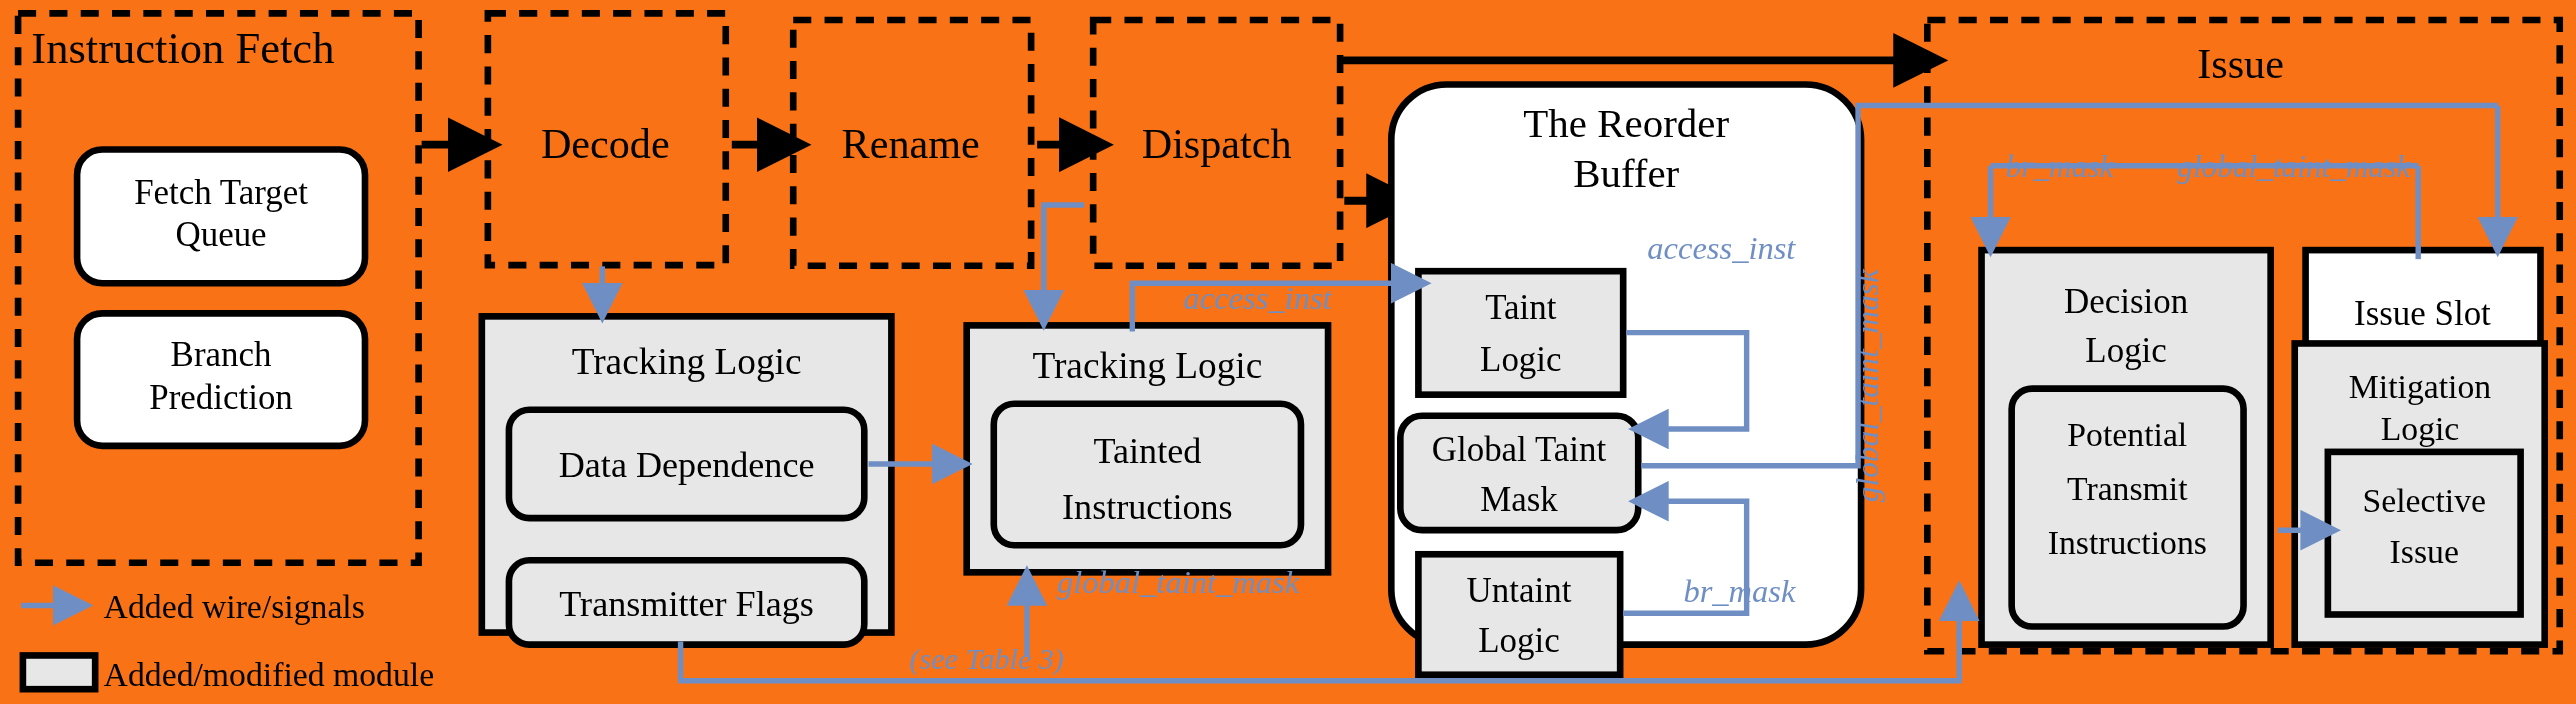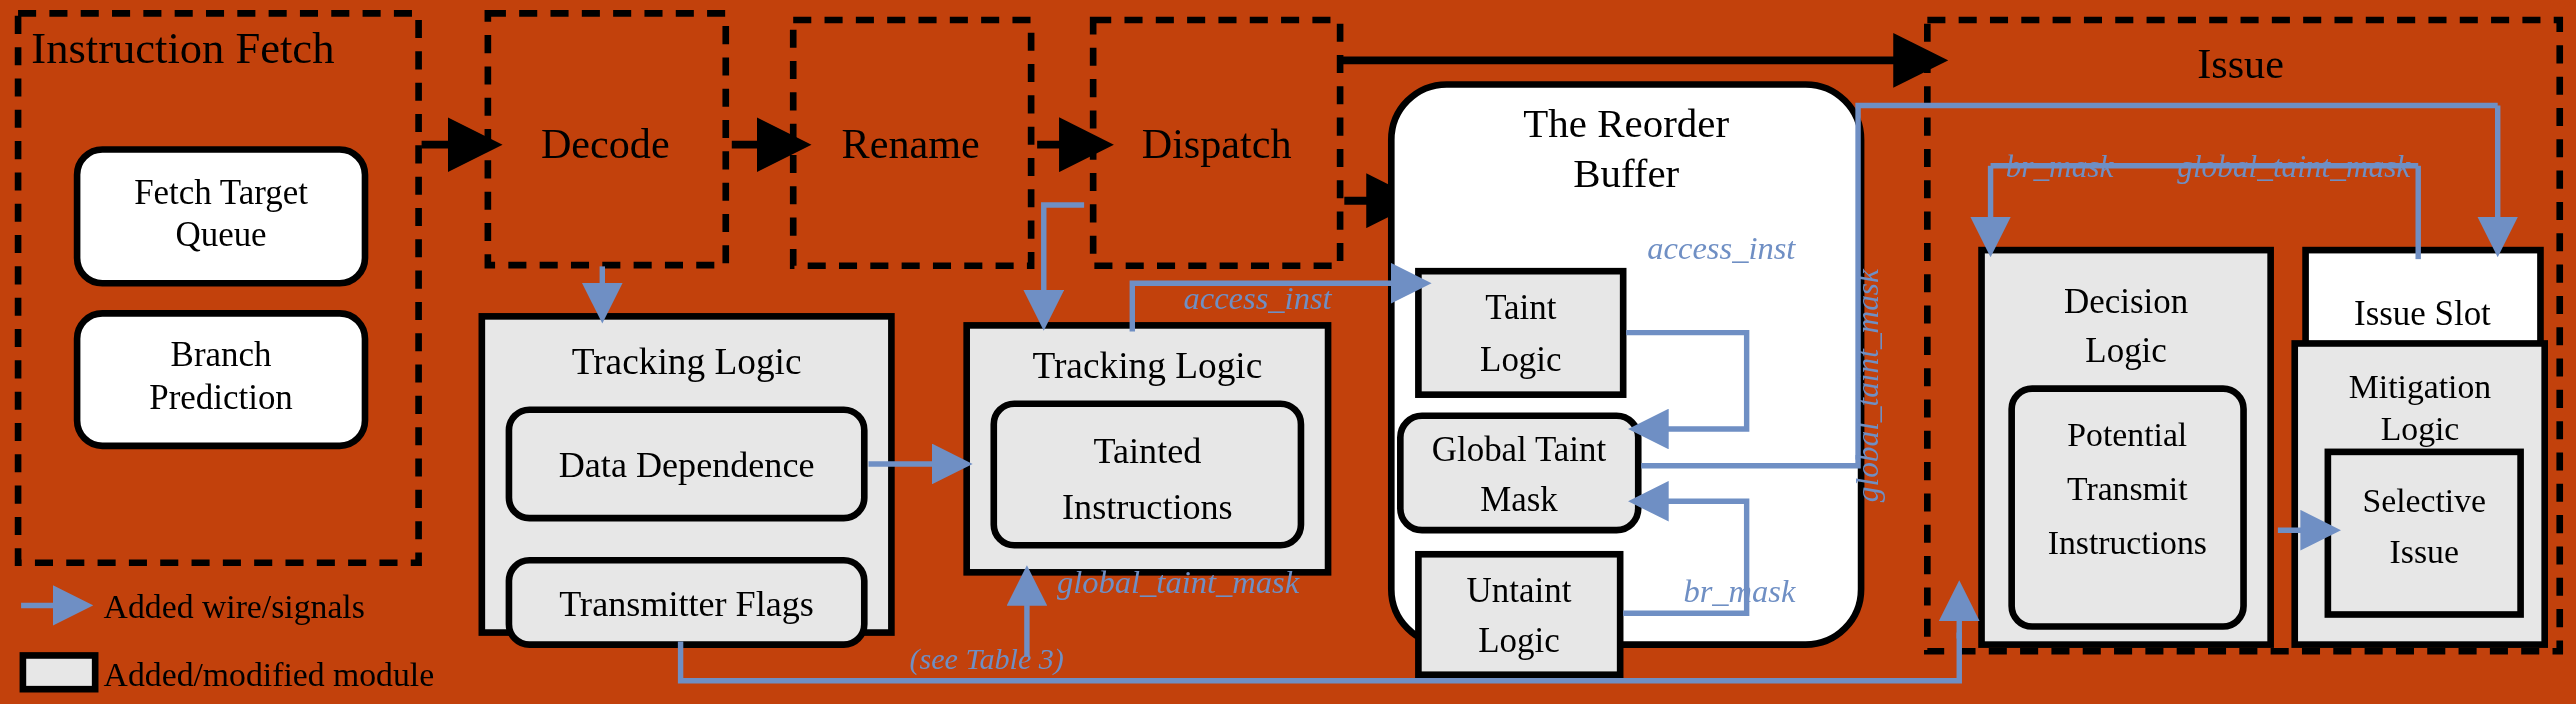--- a/index.html
+++ b/index.html
@@ -1,18 +1,18 @@
 <!DOCTYPE html>
 <html style="font-size:9.6px"><head>
 <meta charset="utf-8">
 <style>
   html,body{margin:0;padding:0;background:#fff;}
   body{width:2576px;height:705px;overflow:hidden;
        font-family:"Liberation Serif","DejaVu Serif",serif;}
-  #stage{position:relative;width:2576px;height:705px;background:#c2410c;}
+  #stage{position:relative;width:2576px;height:705px;background:#f97316;}
   svg{position:absolute;left:0;top:0;width:2576px;height:705px;}
   .lbl{font-family:"Liberation Serif","DejaVu Serif",serif;fill:#000;}
   .sig{font-family:"Liberation Serif","DejaVu Serif",serif;fill:#6f8fc4;font-style:italic;}
   .dash{fill:none;stroke:#000;stroke-width:11;stroke-dasharray:30 22;stroke-linecap:butt;}
   .grayb{fill:#e7e7e7;stroke:#000;stroke-width:11;}
   .whiteb{fill:#fff;stroke:#000;stroke-width:11;}
   .bwire{fill:none;stroke:#000;stroke-width:13;}
   .blwire{fill:none;stroke:#6f8fc4;stroke-width:9;}
   .blfill{fill:#6f8fc4;}
   .bkfill{fill:#000;}

